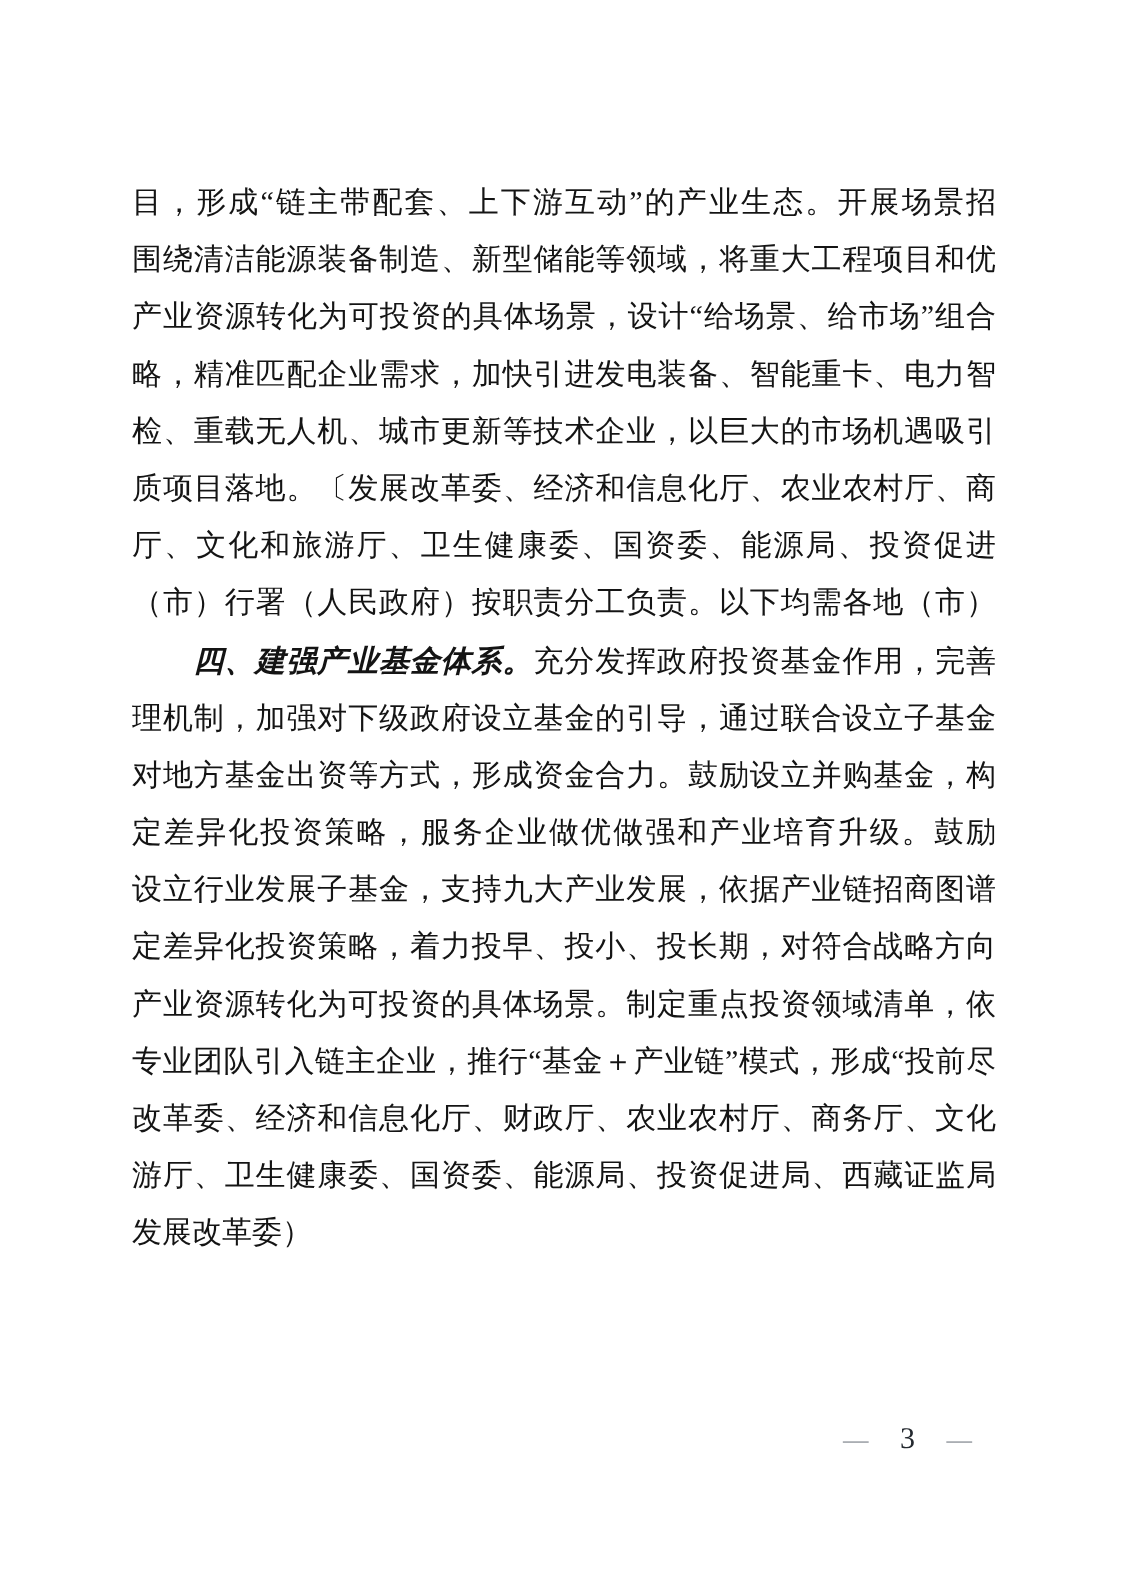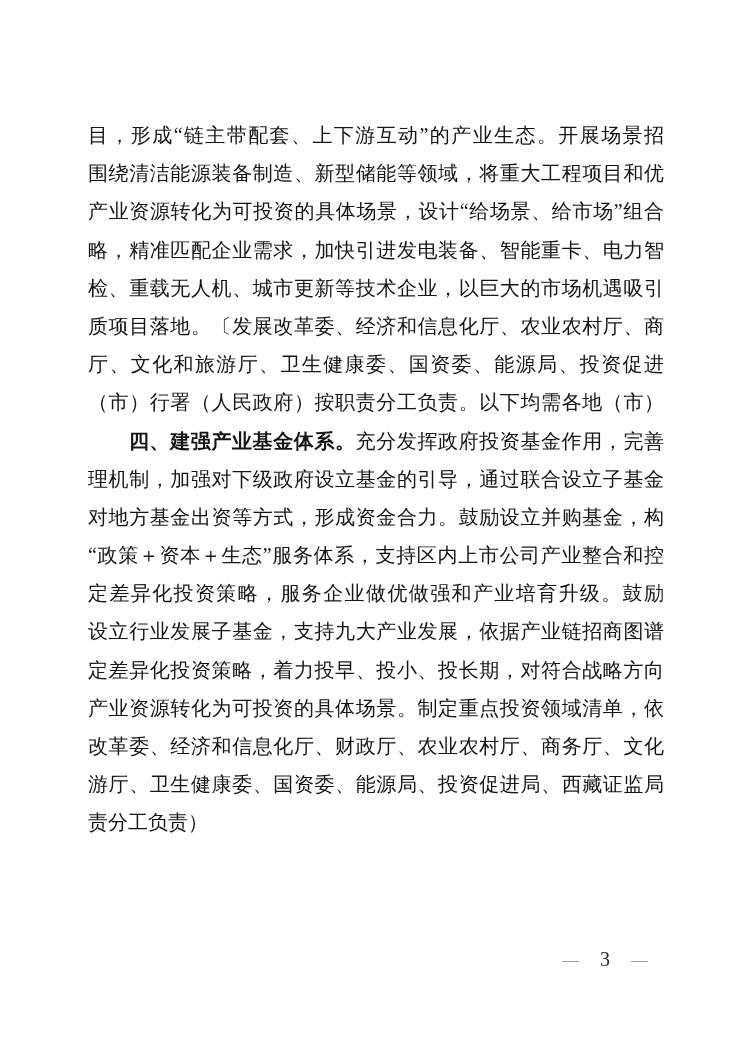--- a/index.html
+++ b/index.html
@@ -27,20 +27,21 @@
     overflow: hidden;
   }
   .line.last {
     text-align-last: left;
   }
   .line.indent {
     text-indent: 41px;
   }
   .seg-bold {
     font-weight: bold;
+    font-style: italic;
   }
   .page-footer {
     position: absolute;
     top: 946px;
     left: 562px;
     width: 86px;
     height: 26px;
     display: flex;
     justify-content: space-between;
     align-items: center;
@@ -66,27 +67,27 @@
       <div class="line"><span>围绕清洁能源装备制造、新型储能等领域，将重大工程项目和优势</span></div>
       <div class="line"><span>产业资源转化为可投资的具体场景，设计“给场景、给市场”组合策</span></div>
       <div class="line"><span>略，精准匹配企业需求，加快引进发电装备、智能重卡、电力智能巡</span></div>
       <div class="line"><span>检、重载无人机、城市更新等技术企业，以巨大的市场机遇吸引优</span></div>
       <div class="line"><span>质项目落地。〔发展改革委、经济和信息化厅、农业农村厅、商务</span></div>
       <div class="line"><span>厅、文化和旅游厅、卫生健康委、国资委、能源局、投资促进局，各地</span></div>
       <div class="line"><span>（市）行署（人民政府）按职责分工负责。以下均需各地（市）行署</span></div>
       <div class="line indent"><span class="seg-bold">四、建强产业基金体系。</span><span>充分发挥政府投资基金作用，完善管</span></div>
       <div class="line"><span>理机制，加强对下级政府设立基金的引导，通过联合设立子基金或</span></div>
       <div class="line"><span>对地方基金出资等方式，形成资金合力。鼓励设立并购基金，构建</span></div>
-      <div class="line"><span>“政策＋资本＋生态”服务体系，支持区内上市公司产业整合和控</span></div>
       <div class="line"><span>定差异化投资策略，服务企业做优做强和产业培育升级。鼓励</span></div>
       <div class="line"><span>设立行业发展子基金，支持九大产业发展，依据产业链招商图谱制</span></div>
       <div class="line"><span>定差异化投资策略，着力投早、投小、投长期，对符合战略方向的重</span></div>
       <div class="line"><span>产业资源转化为可投资的具体场景。制定重点投资领域清单，依托</span></div>
+      <div class="line"><span>专业团队引入链主企业，推行“基金＋产业链”模式，形成“投前尽</span></div>
       <div class="line"><span>改革委、经济和信息化厅、财政厅、农业农村厅、商务厅、文化和旅</span></div>
       <div class="line"><span>游厅、卫生健康委、国资委、能源局、投资促进局、西藏证监局按职</span></div>
-      <div class="line last"><span>责分工负责）</span></div>
+      <div class="line last"><span>发展改革委）</span></div>
     </main>
   <footer class="page-footer">
     <span class="footer-dash">—</span>
     <span class="page-num">3</span>
     <span class="footer-dash">—</span>
   </footer>
 </div>
 
 </body></html>

